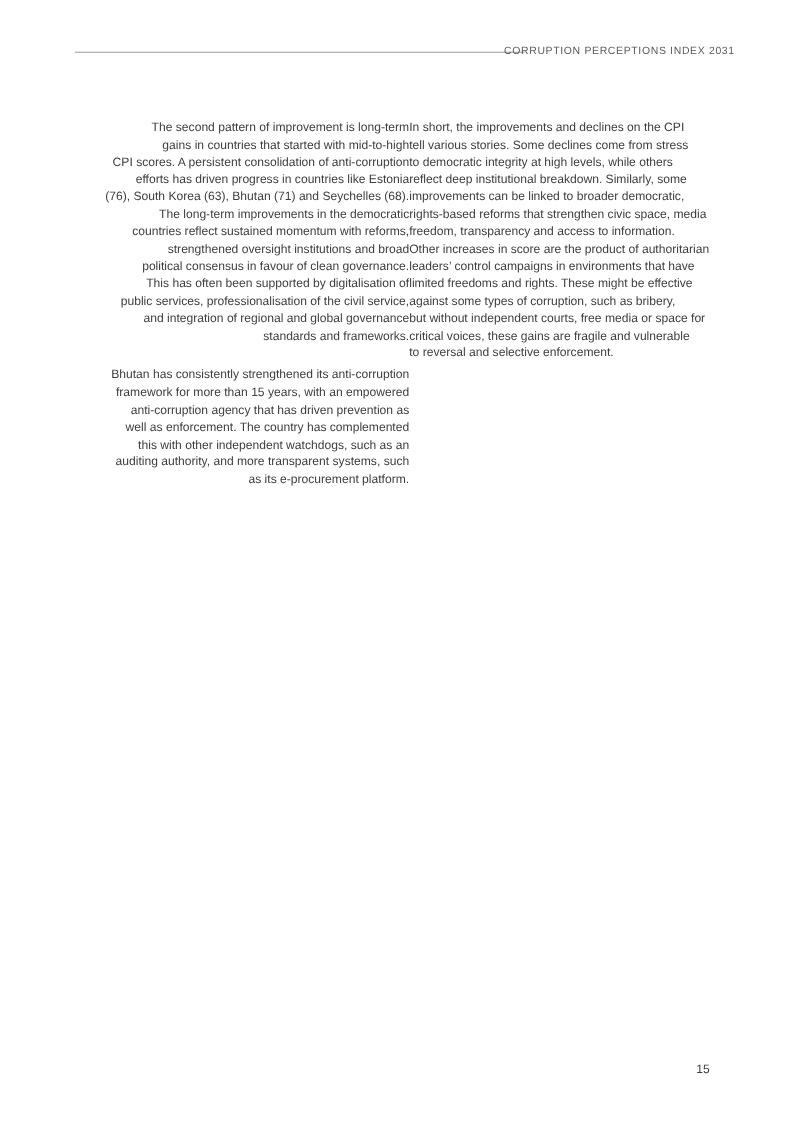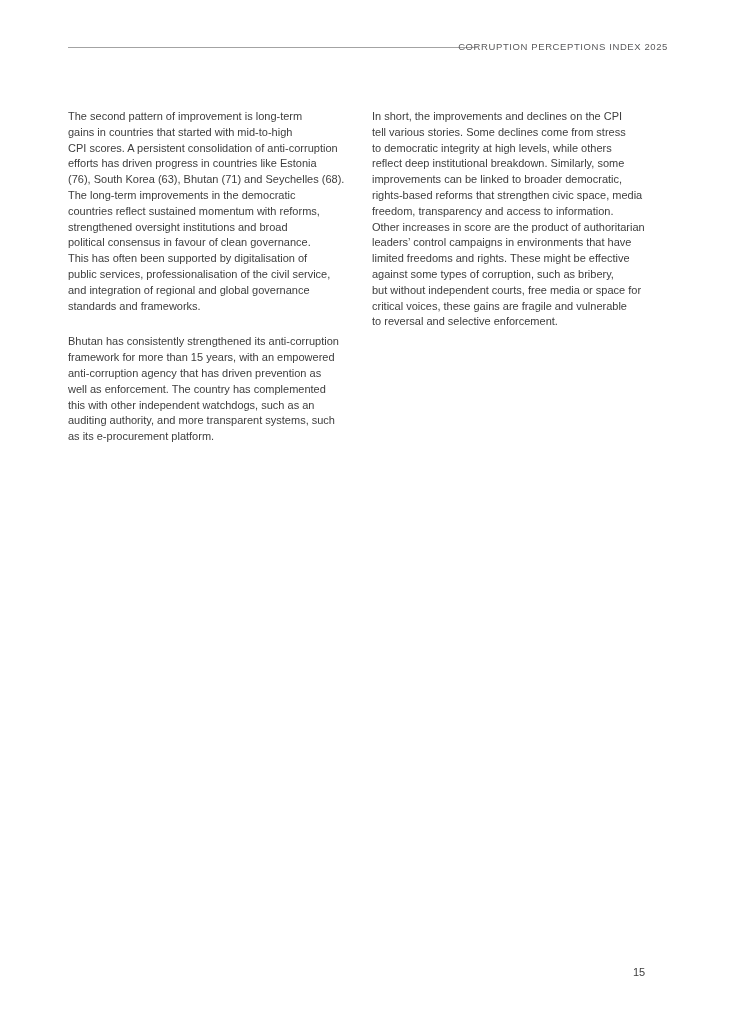--- a/index.html
+++ b/index.html
@@ -33,20 +33,21 @@
     white-space: nowrap;
   }
   .content {
     position: absolute;
     left: 68px;
     top: 109px;
     display: flex;
   }
   .col-left {
     width: 304px;
+    text-align: right;
   }
   .col-right {
     width: 300px;
   }
   .content p {
     margin: 0 0 20px 0;
     font-size: 11px;
     line-height: 15.8px;
     color: #3d3d3d;
     white-space: pre-line;
@@ -59,21 +60,21 @@
     color: #3d3d3d;
   }
 </style>
 </head>
 <body>
 
 <div class="page">
 
   <div class="header-rule"></div>
 
-  <div class="header-title">CORRUPTION PERCEPTIONS INDEX 2025</div>
+  <div class="header-title">CORRUPTION PERCEPTIONS INDEX 2031</div>
 
   <main class="content">
     <div class="col-left">
       <p>The second pattern of improvement is long-term
 gains in countries that started with mid-to-high
 CPI scores. A persistent consolidation of anti-corruption
 efforts has driven progress in countries like Estonia
 (76), South Korea (63), Bhutan (71) and Seychelles (68).
 The long-term improvements in the democratic
 countries reflect sustained momentum with reforms,

